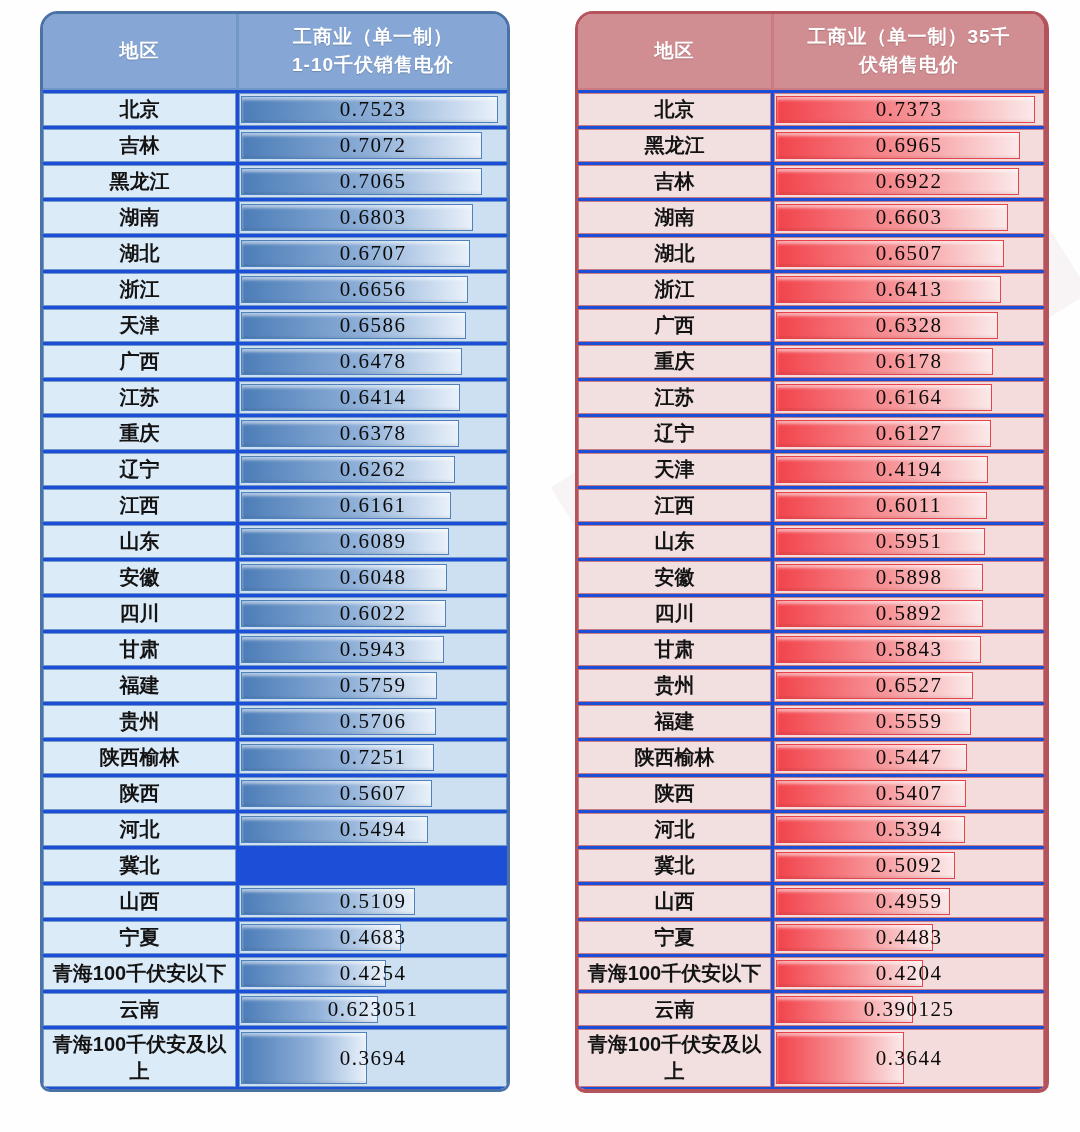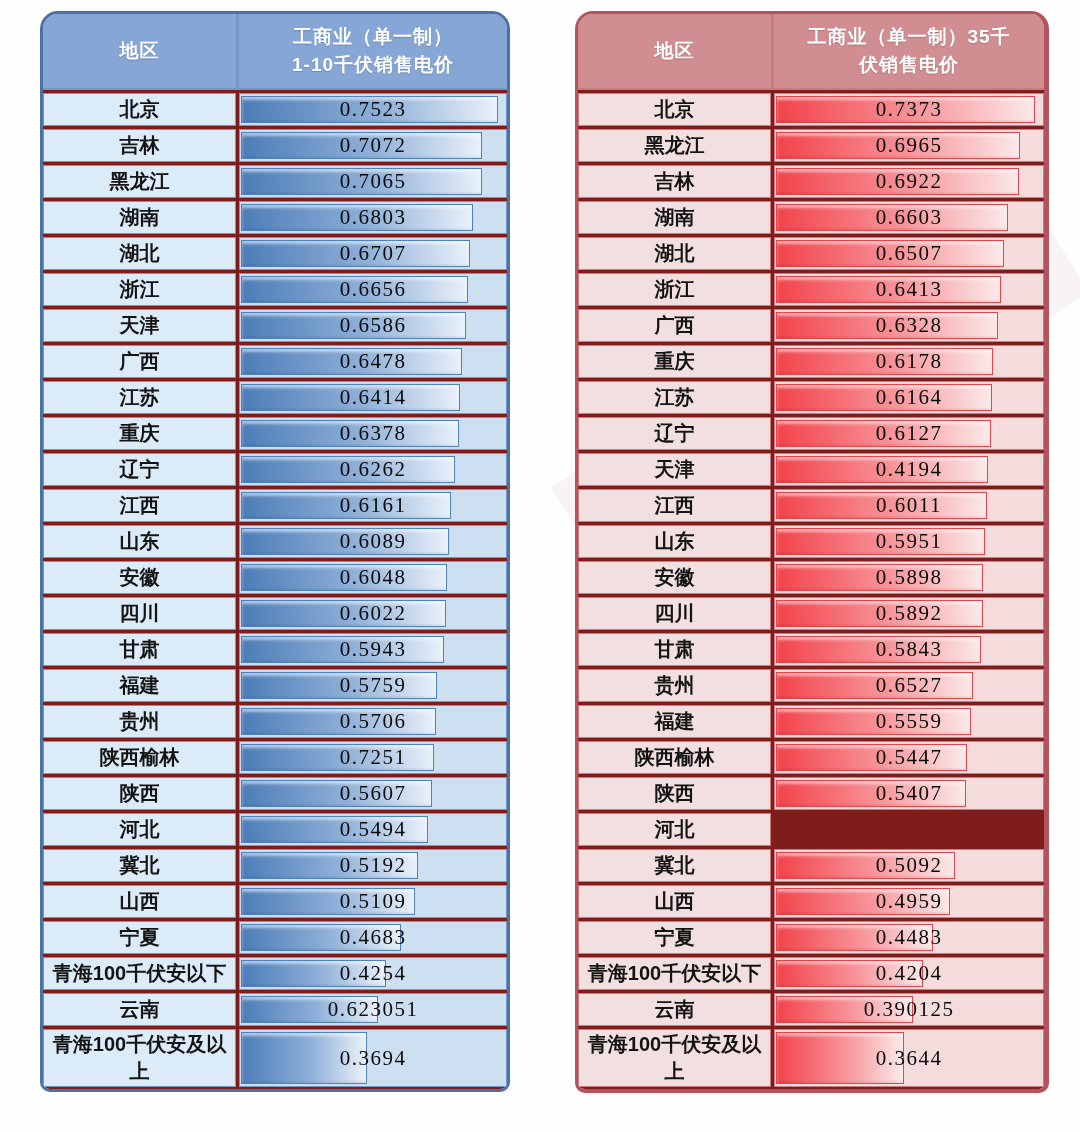--- a/index.html
+++ b/index.html
@@ -24,21 +24,21 @@
     height:74px;
   }
   .hcell{
     background:var(--header-bg);color:#ffffff;
     display:flex;align-items:center;justify-content:center;text-align:center;
     font-weight:bold;font-size:19px;line-height:1.45;
     white-space:pre-line;letter-spacing:1px;
     text-shadow:0 1px 1px rgba(0,0,0,0.18);
   }
 
-  .rows{display:grid;grid-auto-rows:minmax(33px,auto);gap:3px;background:#7f1d1d;padding:3px 0 2px 0;}
+  .rows{display:grid;grid-auto-rows:minmax(33px,auto);gap:3px;background:#1d4ed8;padding:3px 0 2px 0;}
   .row{display:grid;grid-template-columns:var(--label-w) 1fr;gap:0 3px;}
   .cell{box-sizing:border-box;border:1px solid var(--cell-border);}
   .label-cell{
     background:var(--label-bg);
     display:flex;align-items:center;justify-content:center;text-align:center;
     font-weight:bold;font-size:20px;color:#141414;line-height:1.35;
     padding:1px 4px;
   }
   .value-cell{
     position:relative;background:var(--value-bg);
@@ -217,24 +217,20 @@
         </div>
         <div class="row">
           <div class="cell label-cell">河北</div>
           <div class="cell value-cell">
             <div class="bar" style="width: 70.47%;"></div>
             <span class="value-text">0.5494</span>
           </div>
         </div>
         <div class="row">
           <div class="cell label-cell">冀北</div>
-          <div class="cell value-cell">
-            <div class="bar" style="width: 66.6%;"></div>
-            <span class="value-text">0.5192</span>
-          </div>
         </div>
         <div class="row">
           <div class="cell label-cell">山西</div>
           <div class="cell value-cell">
             <div class="bar" style="width: 65.53%;"></div>
             <span class="value-text">0.5109</span>
           </div>
         </div>
         <div class="row">
           <div class="cell label-cell">宁夏</div>
@@ -409,20 +405,24 @@
         </div>
         <div class="row">
           <div class="cell label-cell">陕西</div>
           <div class="cell value-cell">
             <div class="bar" style="width: 70.77%;"></div>
             <span class="value-text">0.5407</span>
           </div>
         </div>
         <div class="row">
           <div class="cell label-cell">河北</div>
+          <div class="cell value-cell">
+            <div class="bar" style="width: 70.6%;"></div>
+            <span class="value-text">0.5394</span>
+          </div>
         </div>
         <div class="row">
           <div class="cell label-cell">冀北</div>
           <div class="cell value-cell">
             <div class="bar" style="width: 66.65%;"></div>
             <span class="value-text">0.5092</span>
           </div>
         </div>
         <div class="row">
           <div class="cell label-cell">山西</div>

